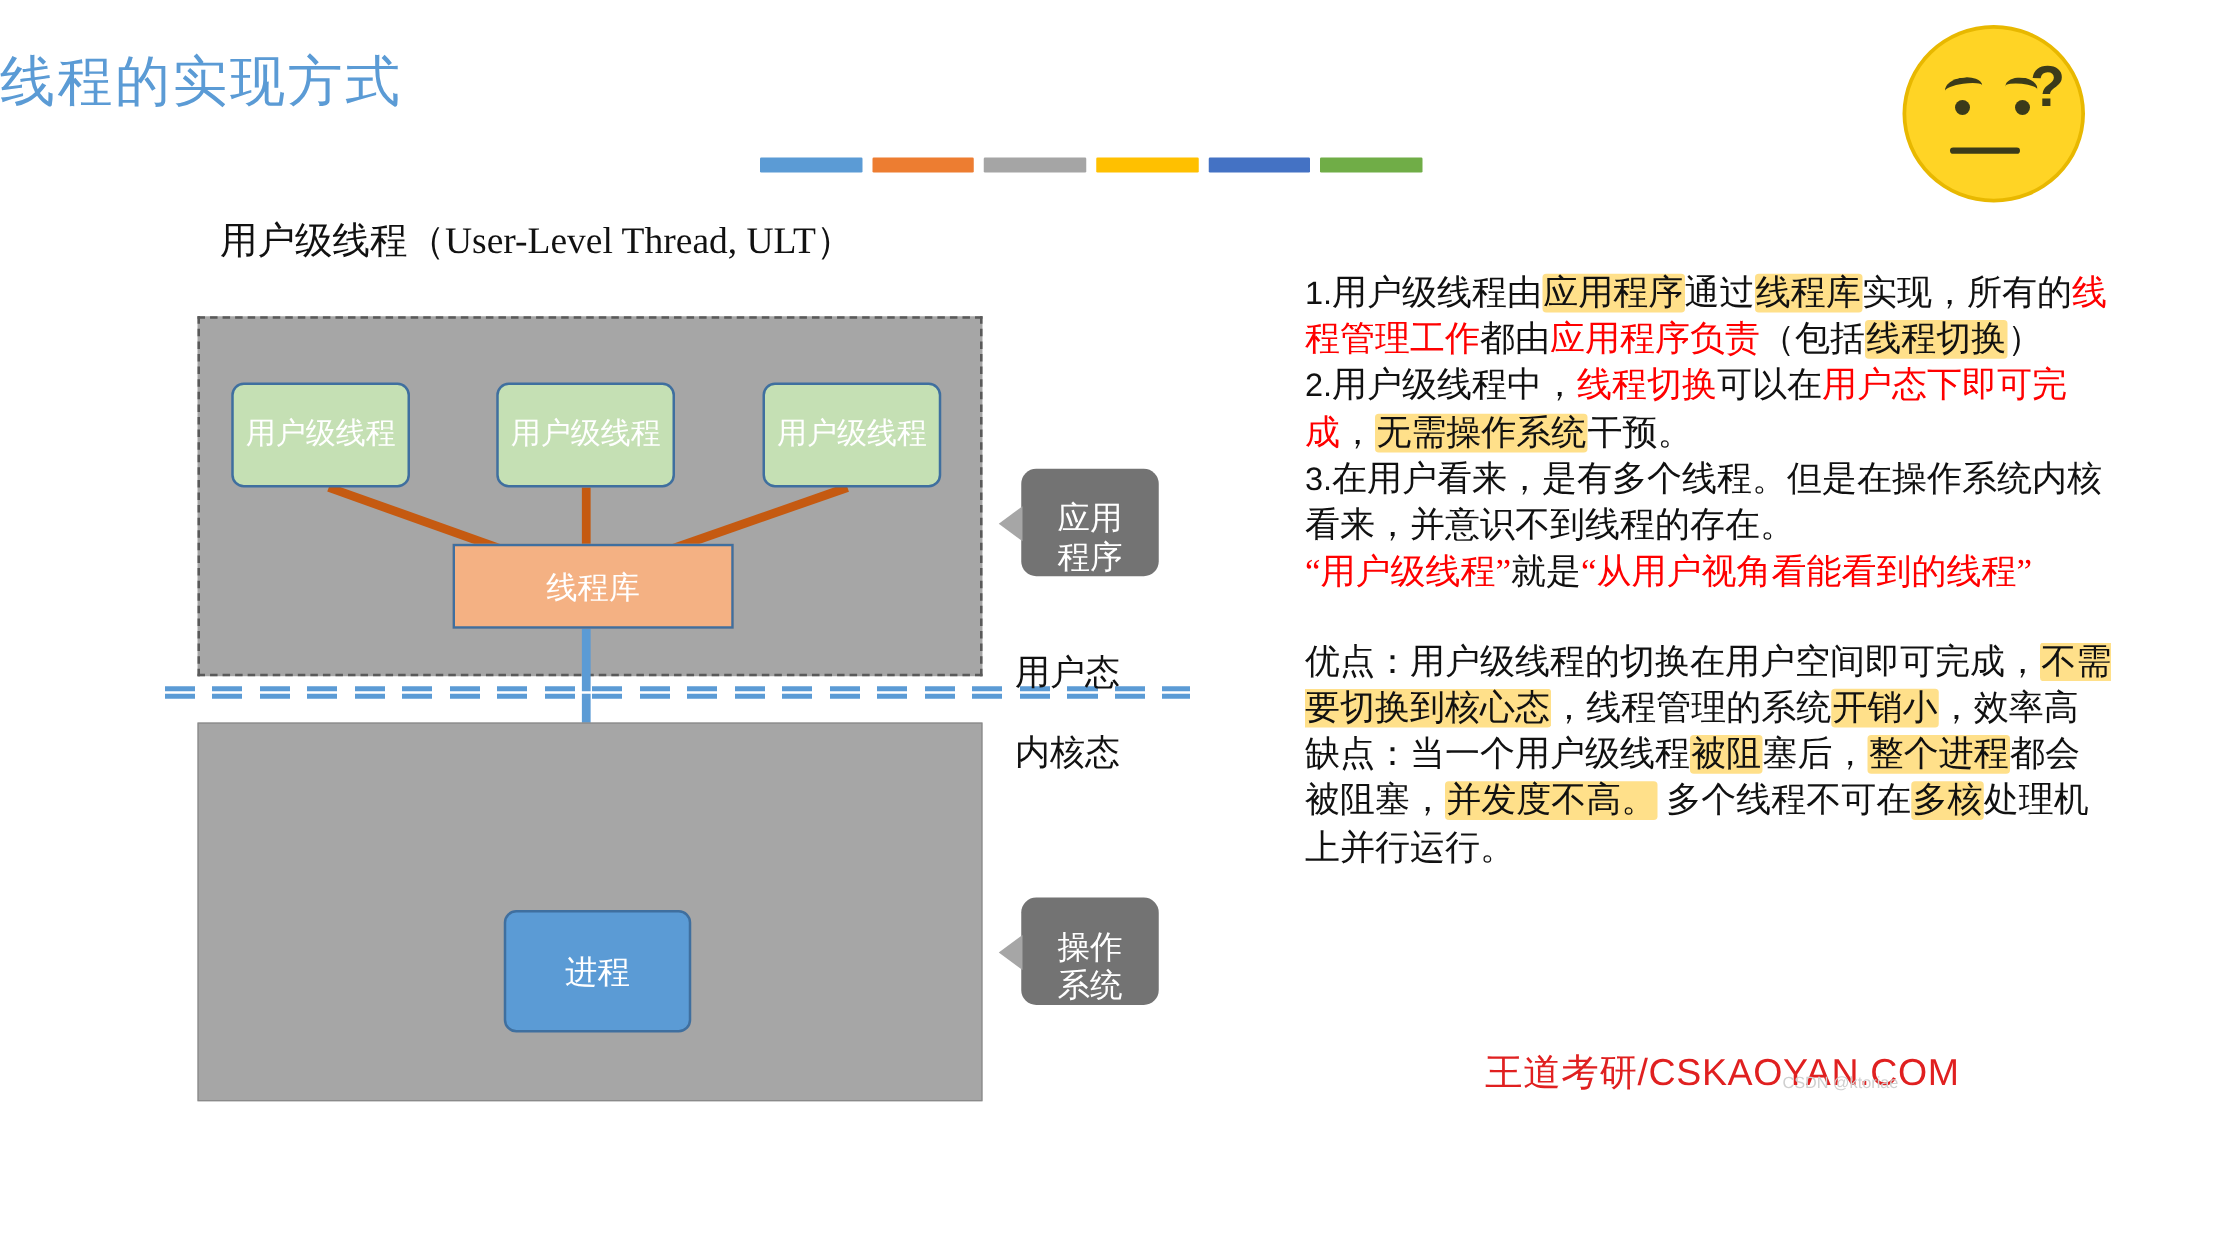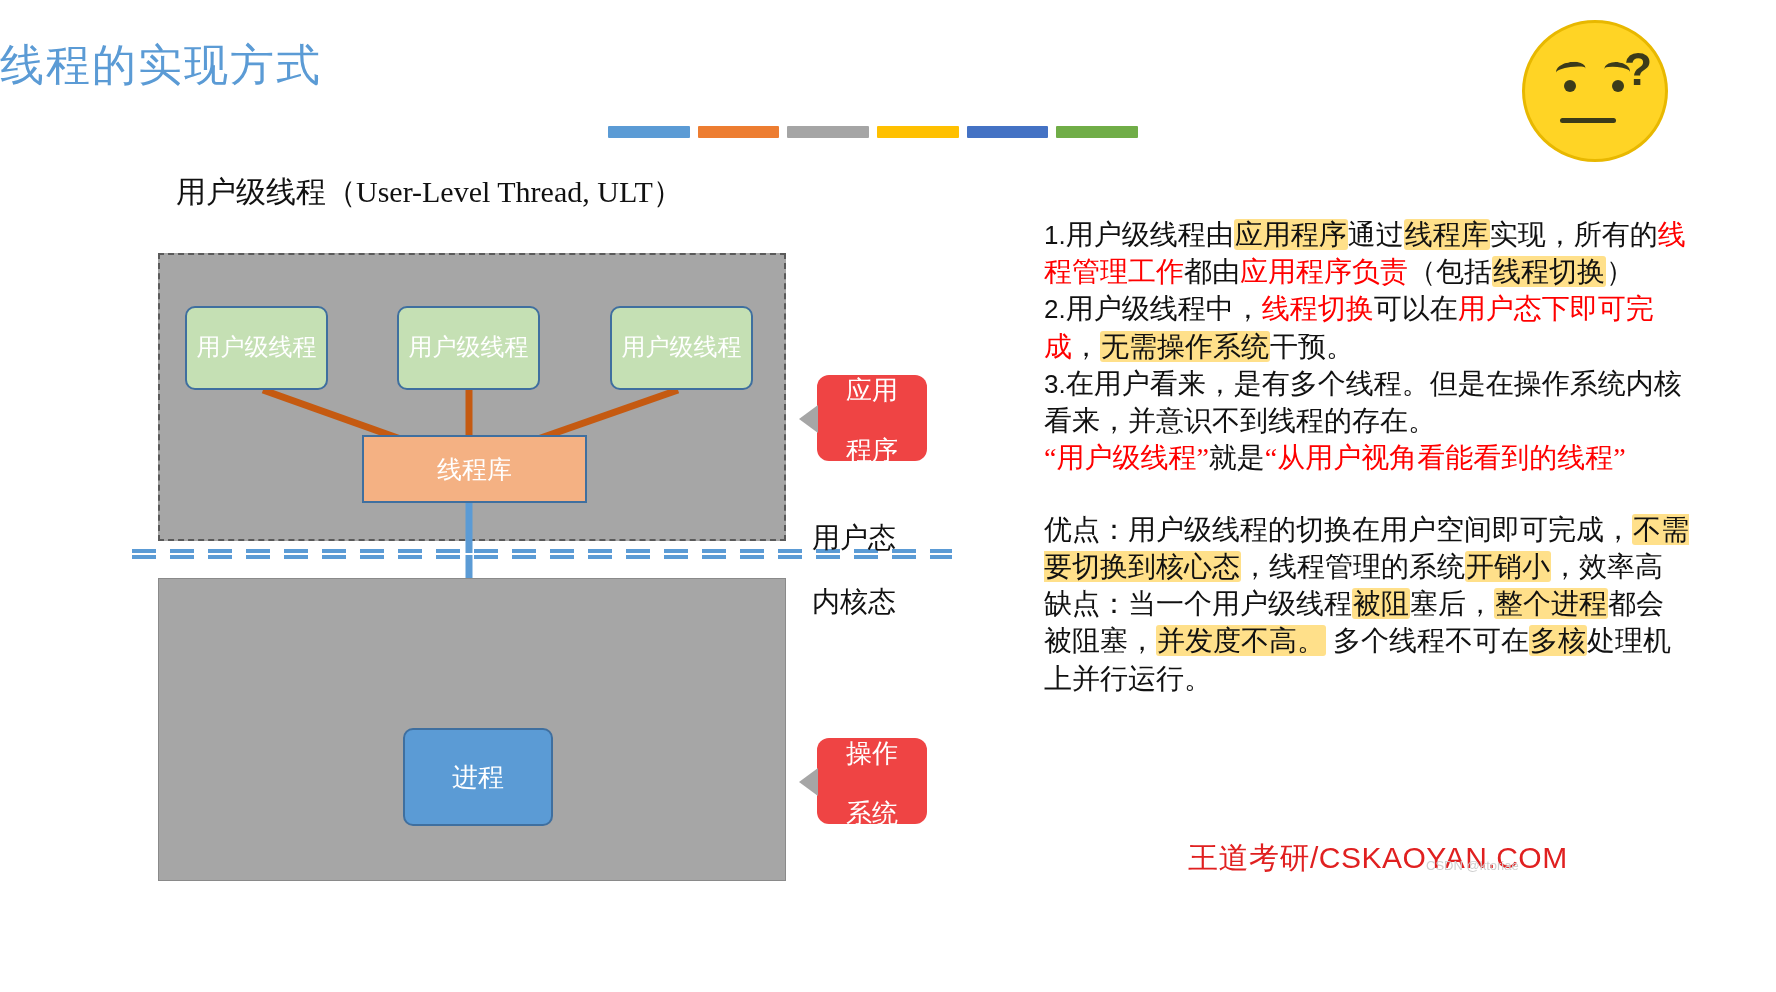--- a/index.html
+++ b/index.html
@@ -73,31 +73,31 @@
   }
   #boundary-line{
     position:absolute;left:132px;top:549px;width:820px;height:10px;
     background:repeating-linear-gradient(to right,#5b9bd5 0 24px,transparent 24px 38px);
   }
   #boundary-line::after{
     content:"";position:absolute;left:0;top:4px;width:100%;height:2px;background:#ffffff;
   }
 
   .callout{
-    position:absolute;background:#ef4444;border-radius:12px;color:#ffffff;
+    position:absolute;background:#737373;border-radius:12px;color:#ffffff;
     font-size:26px;line-height:1.2;text-align:center;
-    display:flex;flex-direction:column;align-items:center;justify-content:flex-start;gap:29px;
+    display:flex;flex-direction:column;align-items:center;justify-content:flex-end;
   }
   .callout .tail{
     position:absolute;left:-18px;top:30px;width:0;height:0;
     border-top:14px solid transparent;border-bottom:14px solid transparent;
     border-right:19px solid #a6a6a6;
   }
   #callout-app{left:817px;top:375px;width:110px;height:86px;}
-  #callout-os{left:817px;top:718px;width:110px;height:86px;margin-top:20px;}
+  #callout-os{left:817px;top:718px;width:110px;height:86px;}
 
   .mode-label{position:absolute;font-size:28px;color:#111;}
   #label-user-mode{left:812px;top:519px;}
   #label-kernel-mode{left:812px;top:583px;}
 
   
   #notes{
     position:absolute;left:1044px;top:216px;width:646px;
     font-size:28px;line-height:1.33;color:#111;
   }

